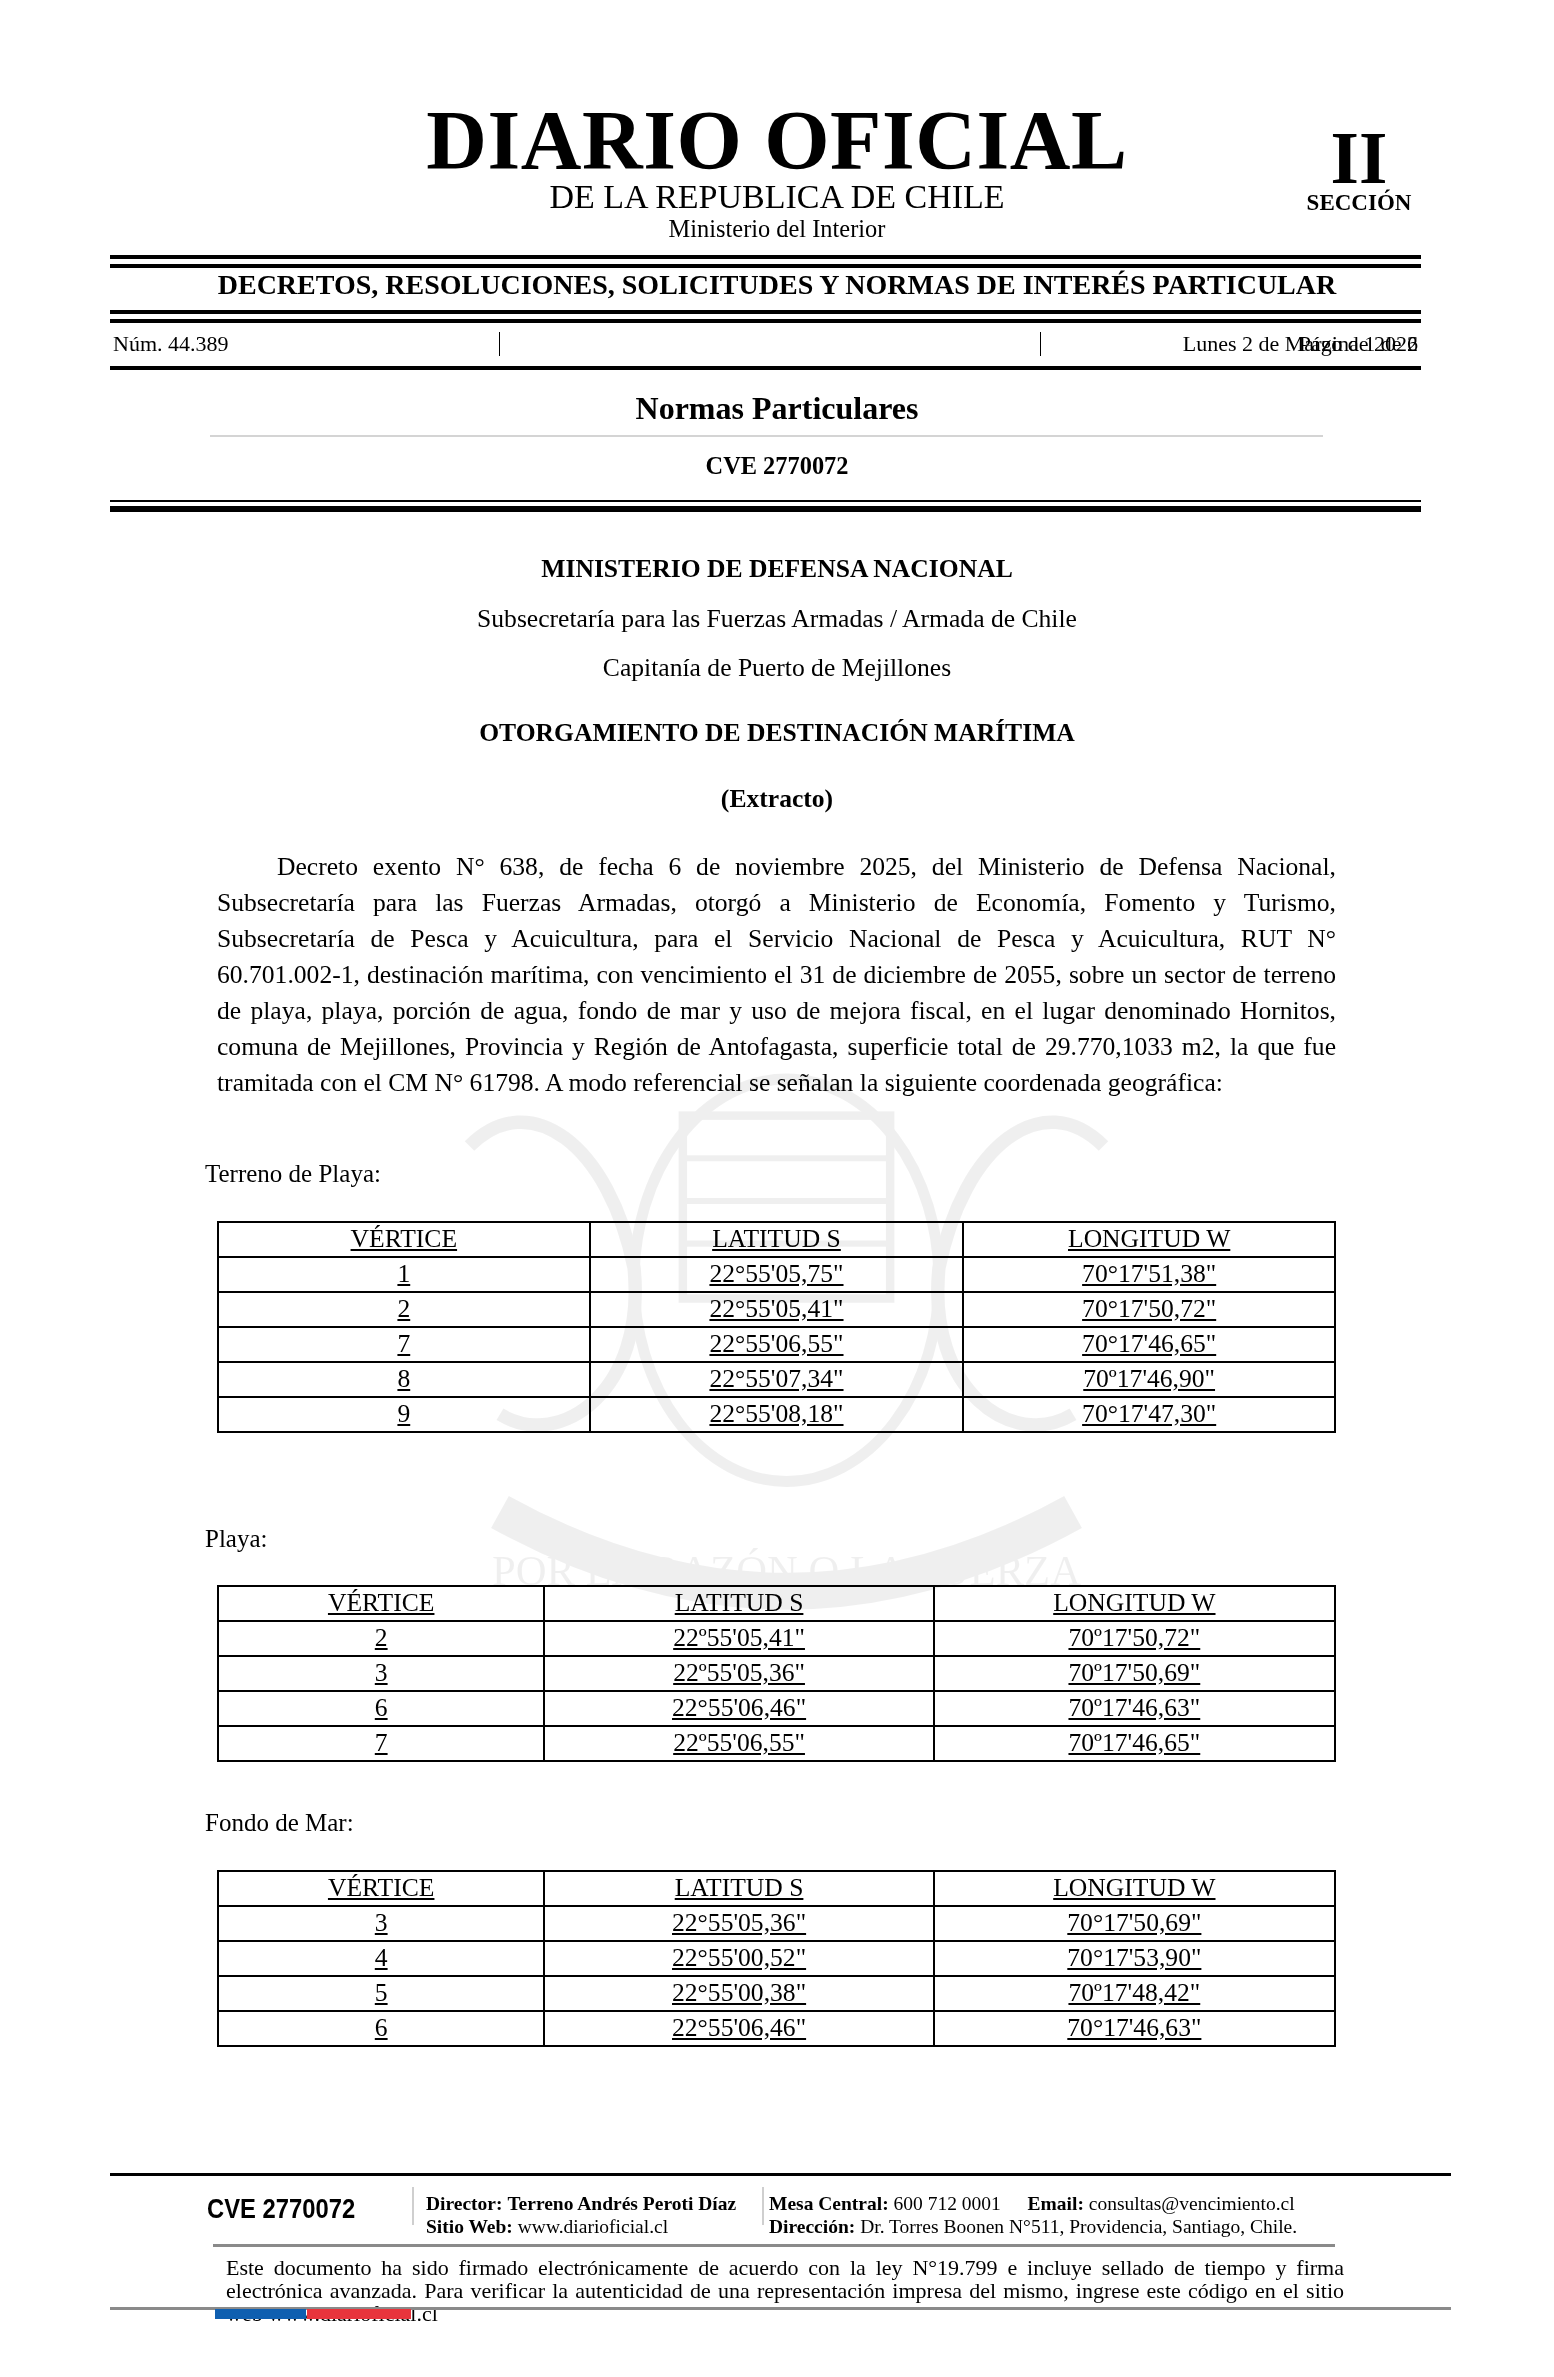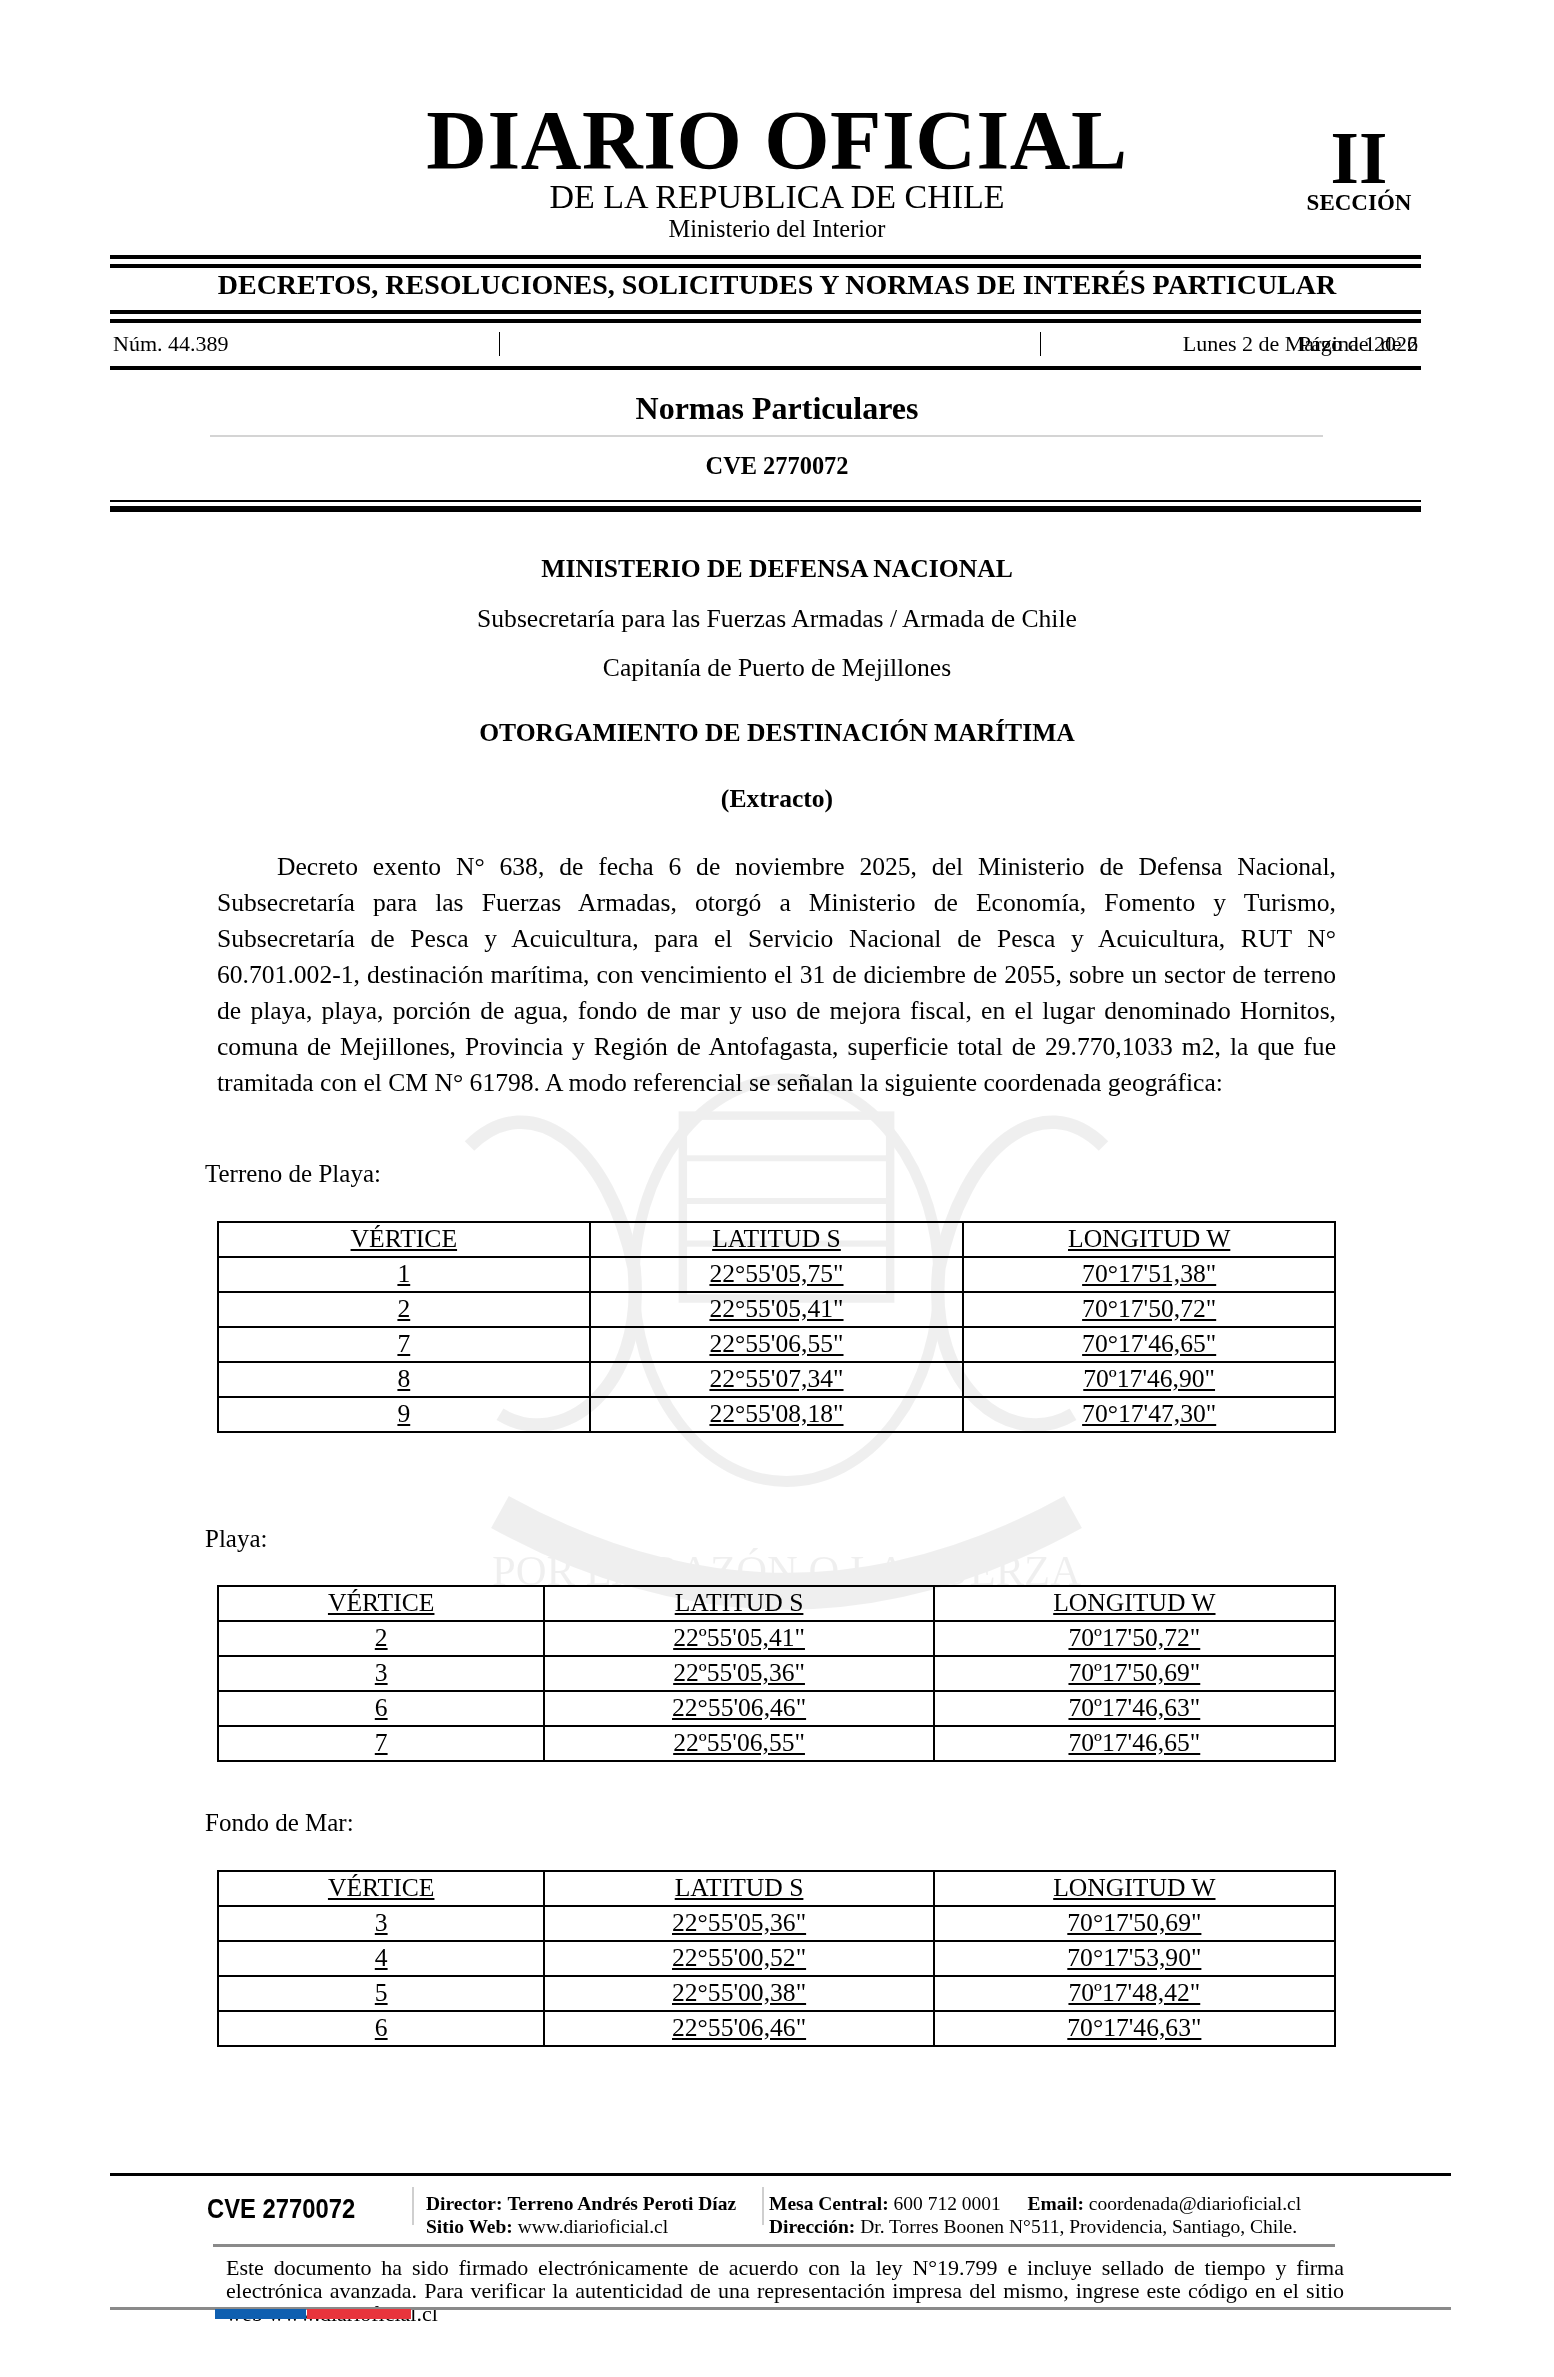--- a/index.html
+++ b/index.html
@@ -237,21 +237,21 @@
   <div><b>Director:</b> <b>Terreno Andrés Peroti Díaz</b></div>
   <div><b>Sitio Web:</b> <span>www.diarioficial.cl</span></div>
 </div>
 <div class="footer-sep" style="left:762px;"></div>
 <div class="footer-col" style="left:769px; top:2192px;">
   <div>
     <b>Mesa Central:</b>
     <span>600 712 0001</span>
     <span style="display:inline-block;width:17px;"></span>
     <b>Email:</b>
-    <span>coordenada@diarioficial.cl</span>
+    <span>consultas@vencimiento.cl</span>
   </div>
   <div>
     <b>Dirección:</b>
     <span>Dr. Torres Boonen N°511, Providencia, Santiago, Chile.</span>
   </div>
 </div>
 <div class="footer-rule-mid"></div>
 <div class="footer-legal">Este documento ha sido firmado electrónicamente de acuerdo con la ley N°19.799 e incluye sellado de tiempo y firma electrónica avanzada. Para verificar la autenticidad de una representación impresa del mismo, ingrese este código en el sitio web www.diarioficial.cl</div>
 <div class="footer-rule-bot"></div>
 <div class="flag-blue" style="background: rgb(15, 95, 176);"></div>

